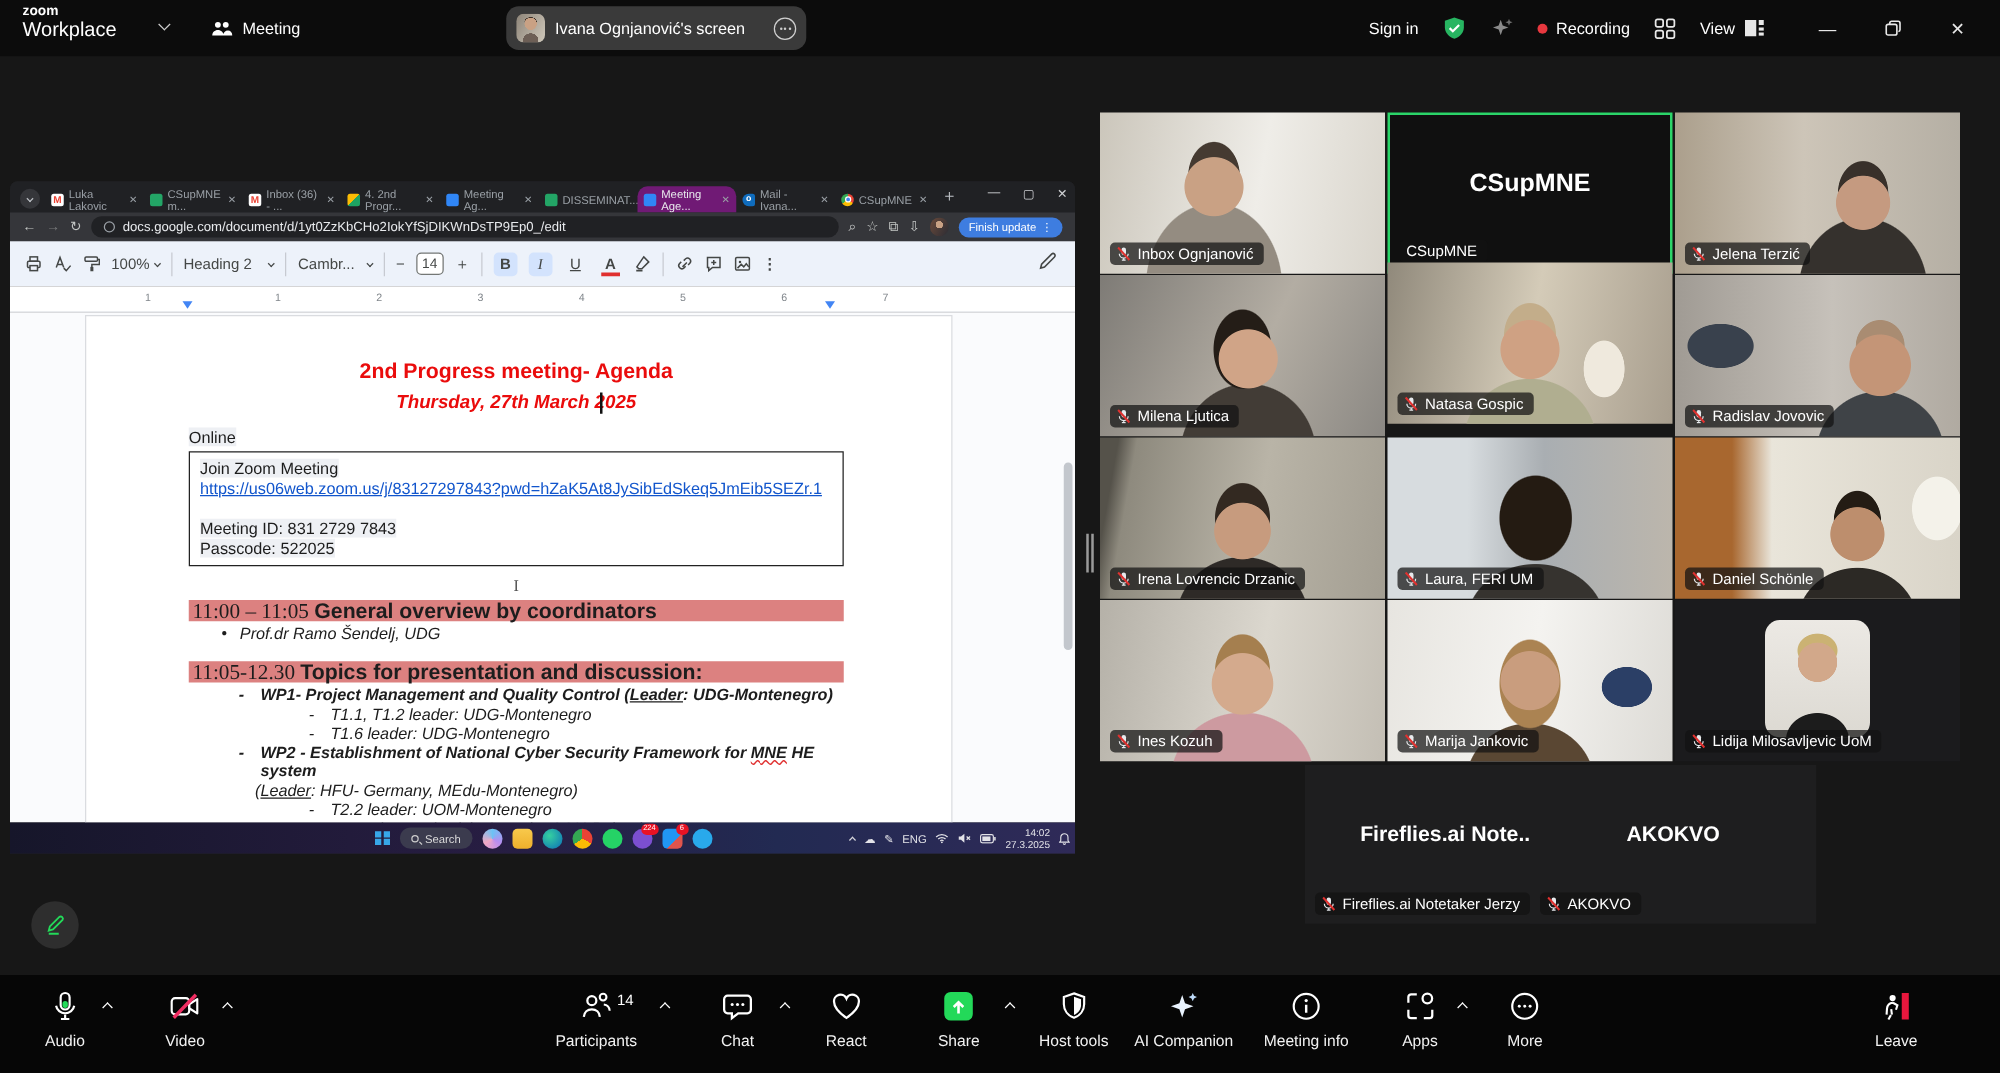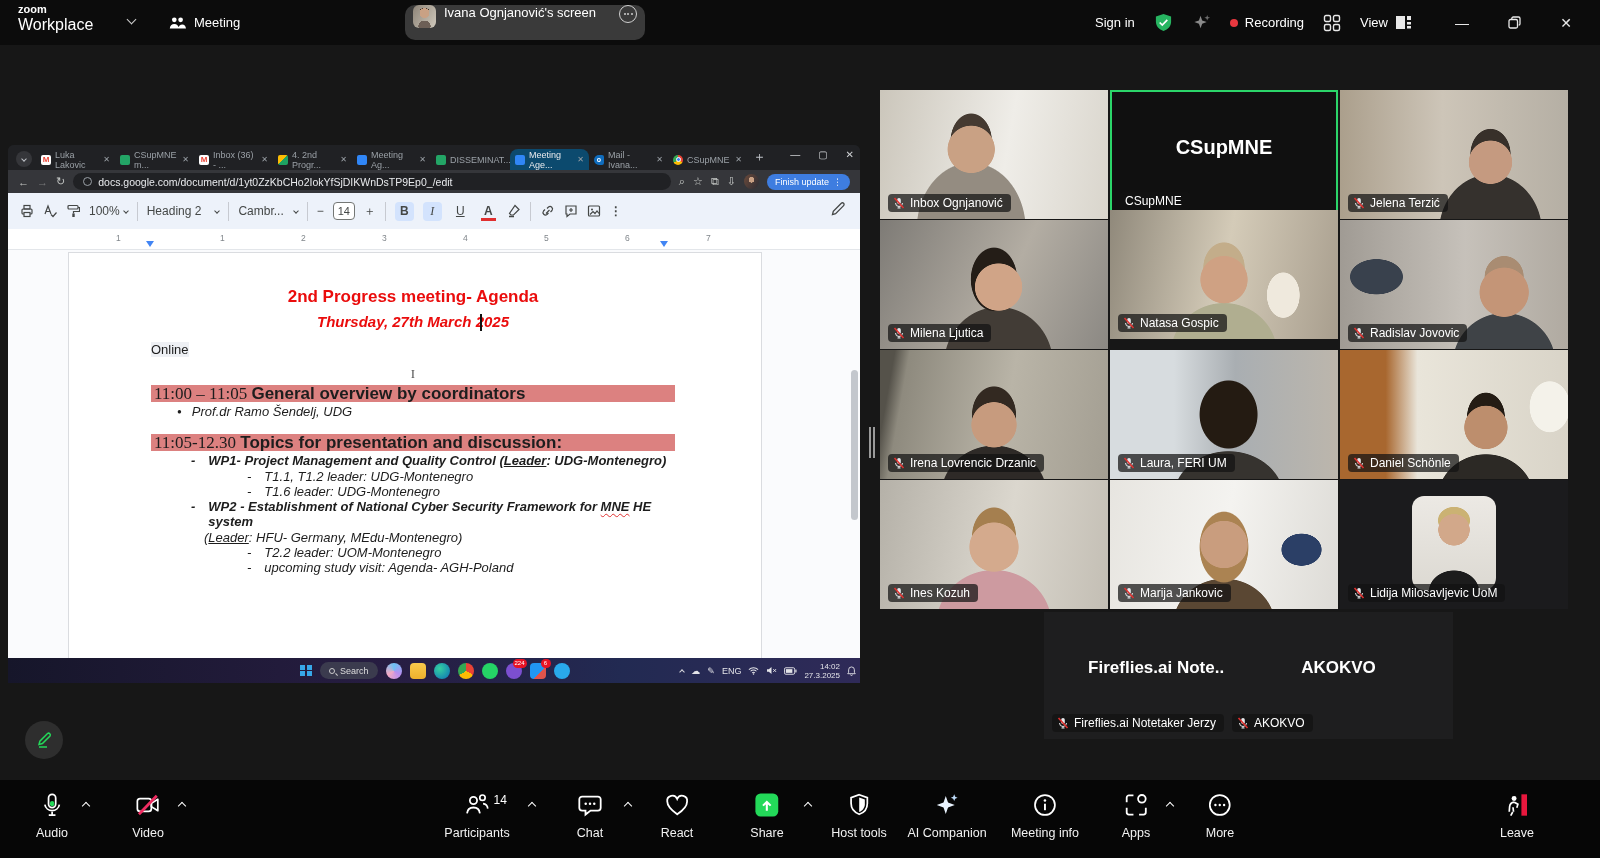--- a/index.html
+++ b/index.html
@@ -8,41 +8,41 @@
   font-family:"Liberation Sans",sans-serif;color:#fff}
 
 
 .titlebar{position:absolute;left:0;top:0;width:1600px;height:45px;background:#0c0c0c}
 .logo{position:absolute;left:18px;top:4px;line-height:1}
 .logo .z1{font-size:11px;font-weight:700;display:block}
 .logo .z2{font-size:16px;font-weight:400;display:block;margin-top:2px}
 .chev{display:inline-block;width:7px;height:7px;border-right:1.5px solid #cfcfcf;border-bottom:1.5px solid #cfcfcf;transform:rotate(45deg)}
 .tb-chev{position:absolute;left:128px;top:16px}
 .meeting-tab{position:absolute;left:168px;top:0;height:45px;display:flex;align-items:center;gap:8px;font-size:13px}
-.share-pill{position:absolute;left:405px;top:5px;width:240px;height:35px;background:#3a3a3a;border-radius:10px;display:flex;align-items:flex-start;gap:8px;padding:0 8px;font-size:13px}
+.share-pill{position:absolute;left:405px;top:5px;width:240px;height:35px;background:#3a3a3a;border-radius:10px;display:flex;align-items:center;gap:8px;padding:0 8px;font-size:13px}
 .pill-avatar{width:23px;height:23px;border-radius:6px;background:
  radial-gradient(circle 5px at 50% 35%,#c9a184 96%,transparent),
  radial-gradient(ellipse 8px 6px at 50% 28%,#3a2e26 60%,transparent 62%),
  radial-gradient(ellipse 10px 9px at 50% 92%,#6d5f56 60%,transparent 62%),
  linear-gradient(120deg,#8d8478,#cfc8bb)}
 .pill-more{margin-left:auto;width:18px;height:18px;border:1.4px solid #cfcfcf;border-radius:50%;display:flex;align-items:center;justify-content:center;gap:1.5px}
 .pill-more i{width:2px;height:2px;border-radius:50%;background:#cfcfcf}
 .tb-right{position:absolute;right:188px;top:0;height:45px;display:flex;align-items:center;gap:19px;font-size:13px}
 .rec-dot{display:inline-block;width:8px;height:8px;border-radius:50%;background:#e8383f;margin-right:7px}
 .win-ctrl{position:absolute;right:8px;top:0;height:45px;display:flex}
 .win-ctrl .wbtn{width:52px;height:45px;display:flex;align-items:center;justify-content:center;color:#e8e8e8;font-size:14px}
 
 
 .browser{position:absolute;left:8px;top:145px;width:852px;height:538px;background:#202124;border-radius:6px 6px 0 0;overflow:hidden;font-family:"Liberation Sans",sans-serif}
 
 .tabstrip{position:absolute;left:0;top:0;width:852px;height:25px;background:#202124;display:flex;align-items:flex-end}
 .tcollapse{width:16px;height:16px;margin:0 4px 3px 8px;border-radius:50%;background:#35363a;display:flex;align-items:center;justify-content:center}
 .tcollapse .chev{width:4px;height:4px;border-color:#bdc1c6}
 .ctab{width:79px;height:21px;border-radius:8px 8px 0 0;display:flex;align-items:center;gap:4px;padding:0 5px;font-size:9px;color:#9aa0a6;position:relative}
-.ctab.active{background:#0c4a6e;color:#e8eaed}
+.ctab.active{background:#701a75;color:#e8eaed}
 .ctab .x{margin-left:auto;font-size:8px;color:#9aa0a6}
 .fav{width:10px;height:10px;border-radius:2px;flex:0 0 auto;display:flex;align-items:center;justify-content:center;font-size:7px;font-weight:700;color:#fff}
 .fav.gmail{background:#fff;color:#ea4335;font-size:8px}
 .fav.sheets{background:#23a566}
 .fav.docs{background:#3086f6}
 .fav.drive{background:linear-gradient(135deg,#fbbc04 50%,#1ea362 50%)}
 .fav.outlook{background:#0f6cbd;border-radius:50% 2px 2px 50%}
 .fav.chrome{border-radius:50%;background:conic-gradient(#ea4335 0 33%,#fbbc04 33% 66%,#34a853 66%);position:relative}
 .fav.chrome::after{content:"";position:absolute;inset:2.5px;border-radius:50%;background:#4285f4;border:1px solid #fff}
 .newtab{color:#bdc1c6;font-size:13px;margin:0 0 4px 6px}
@@ -367,20 +367,27 @@
       <span style="left:617px">6</span>
       <span style="left:698px">7</span>
       <i class="rtri" style="left:138px"></i>
       <i class="rtri" style="left:652px"></i>
     </div>
     <div class="canvas">
       <div class="page">
         <div class="doc-title">2nd Progress meeting-  Agenda</div>
         <div class="doc-sub"><span>Thursday, 27th March 2025</span><i class="doc-caret"></i></div>
         <div class="doc-line" style="margin-top:12px"><span class="hl">Online</span></div>
+        <div class="zoombox">
+          <div><span class="hl">Join Zoom Meeting</span></div>
+          <div><a>https://us06web.zoom.us/j/83127297843?pwd=hZaK5At8JySibEdSkeq5JmEib5SEZr.1</a></div>
+          <div>&nbsp;</div>
+          <div><span class="hl">Meeting ID: 831 2729 7843</span></div>
+          <div><span class="hl">Passcode: 522025</span></div>
+        </div>
         <div class="ibeam">I</div>
         <div class="pinkbar"><span class="tm">11:00 – 11:05 </span><b>General overview by coordinators</b></div>
         <div class="bul">
             <span class="dot8">●</span>
             <span>Prof.dr Ramo Šendelj, UDG</span>
           </div>
         <div class="pinkbar" style="margin-top:14px"><span class="tm">11:05-12.30 </span><b>Topics for presentation and discussion:</b></div>
         <div class="dash1 b" style="margin-top:2px">
             <span>-</span>
             <span><span>WP1- Project Management and Quality Control (</span><span class="und">Leader</span><span>: UDG-Montenegro)</span></span>

